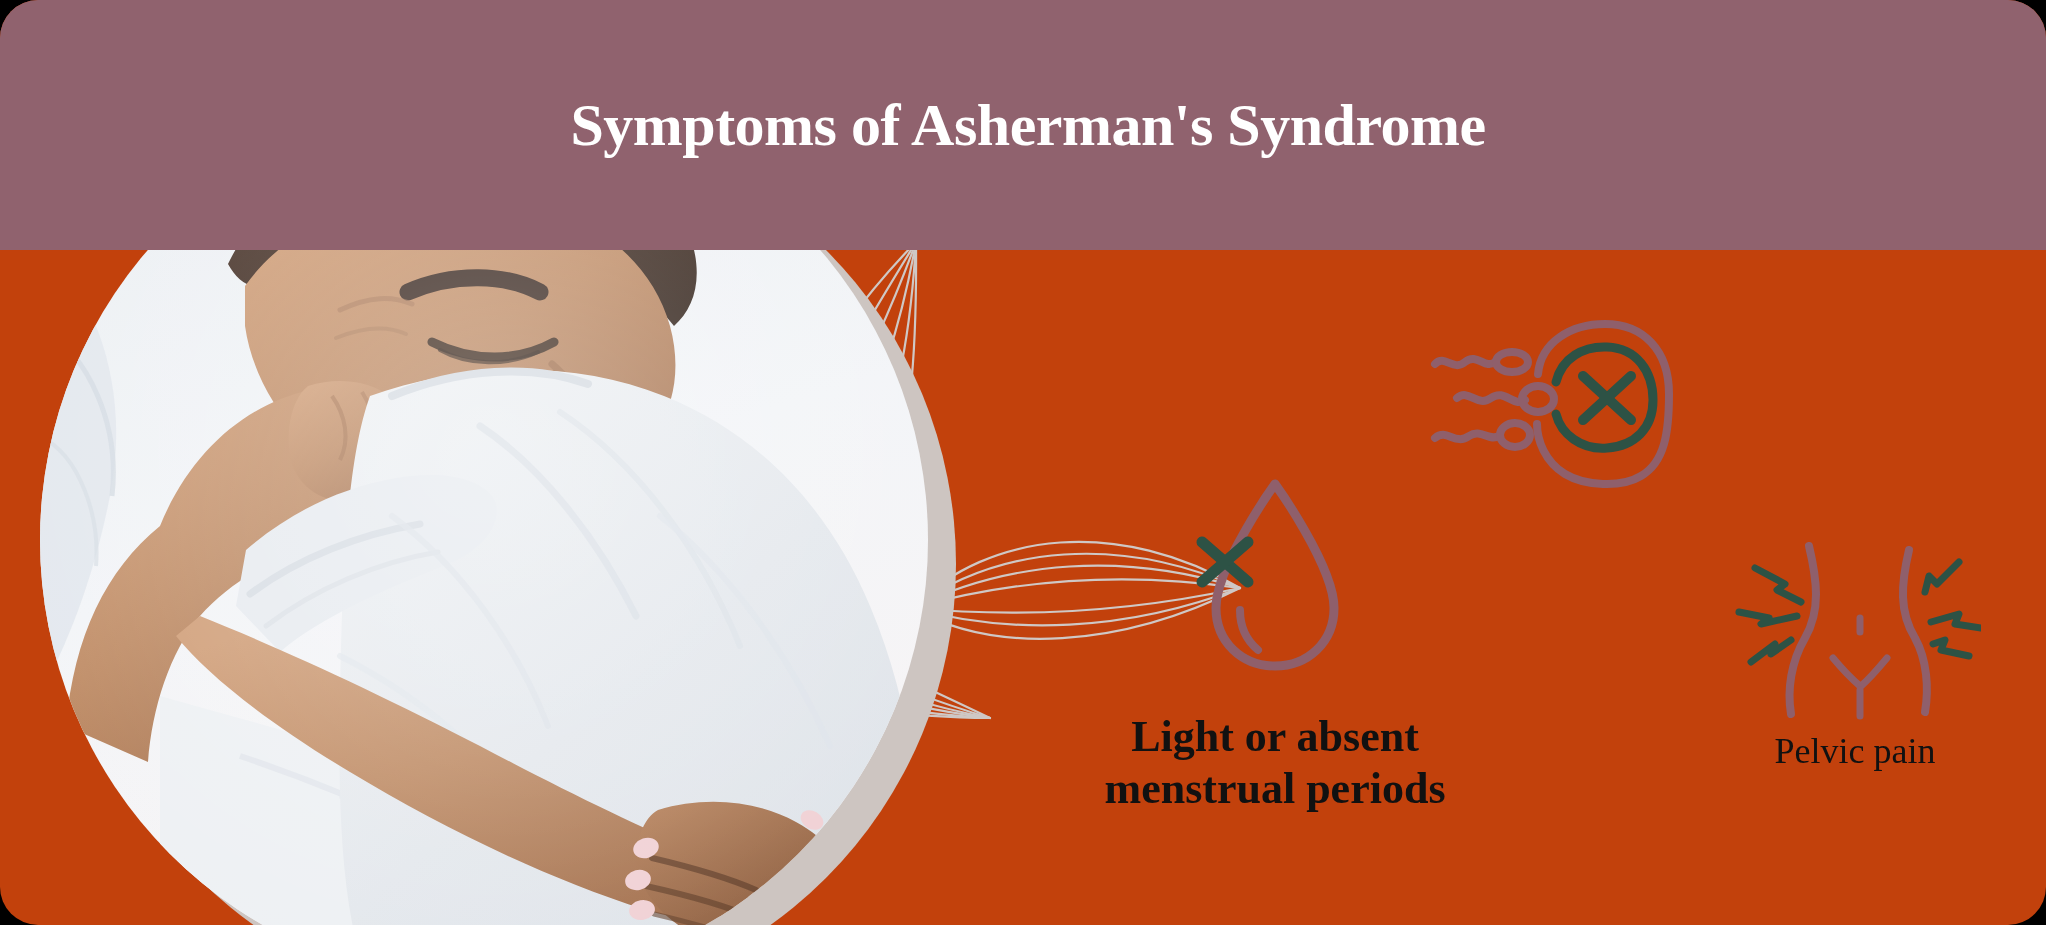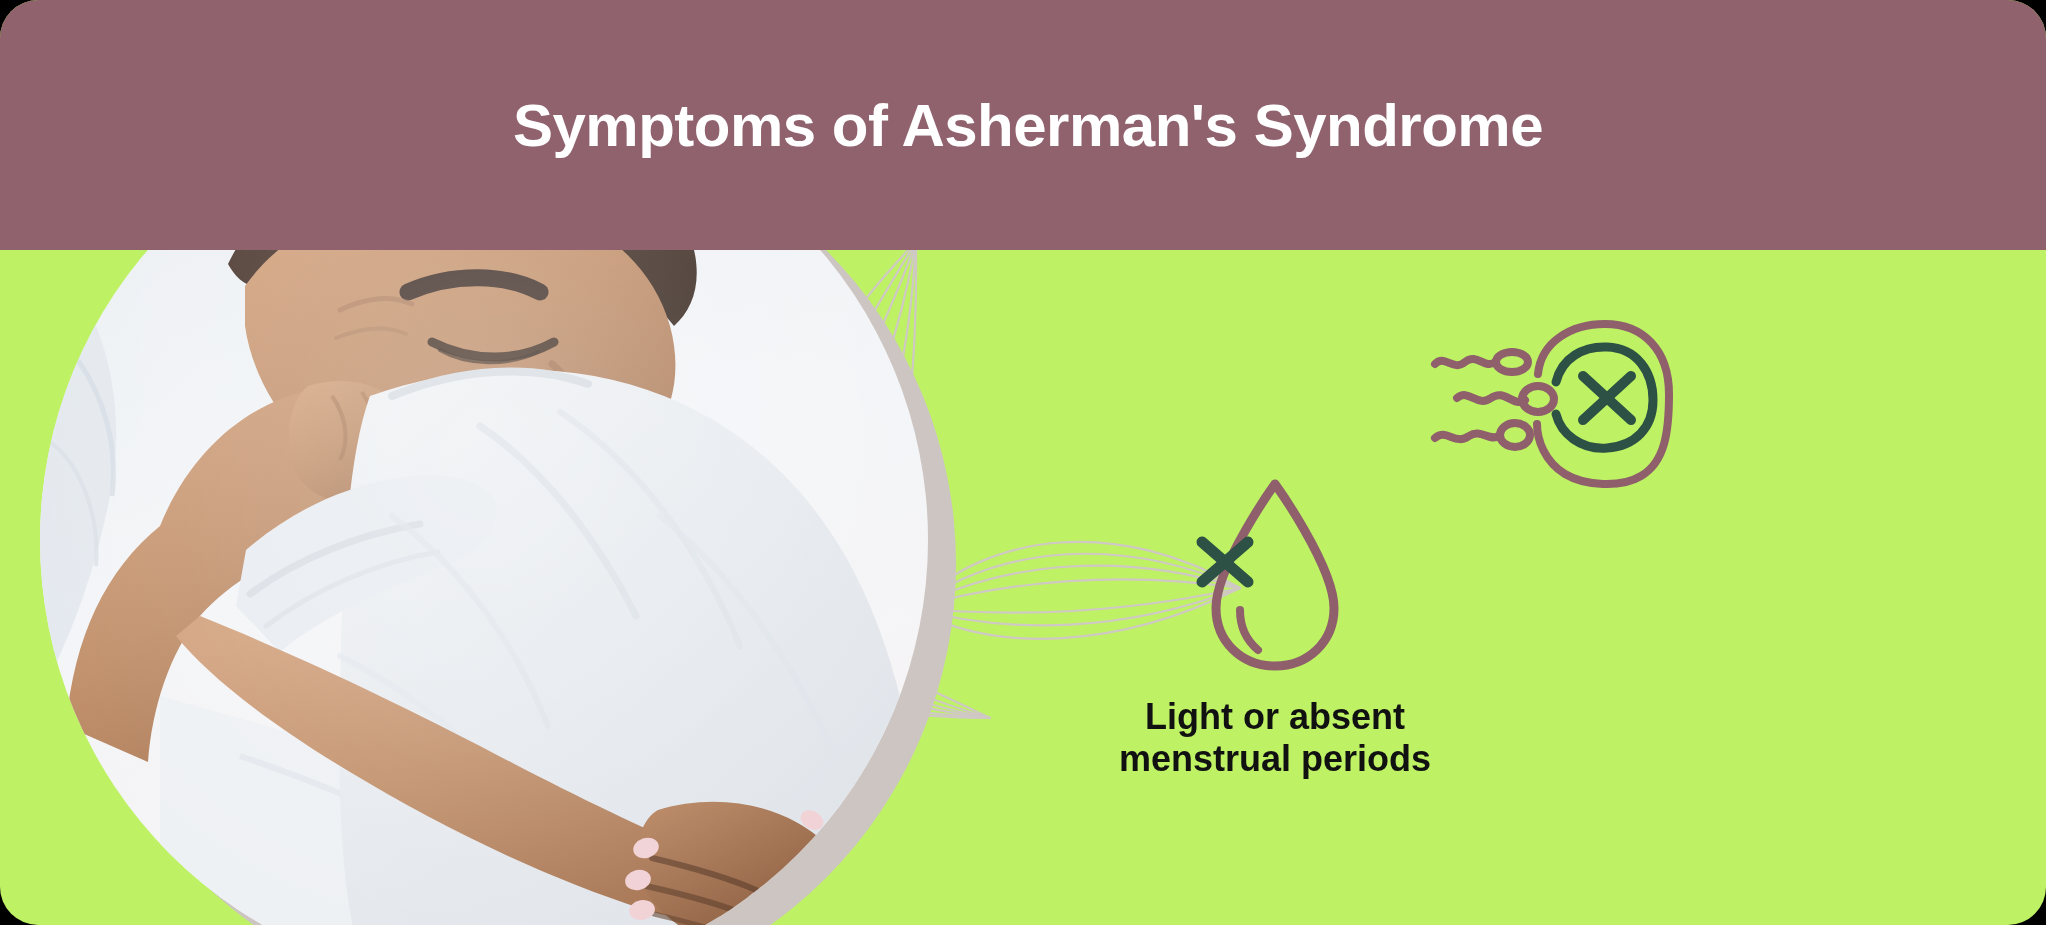--- a/index.html
+++ b/index.html
@@ -4,22 +4,22 @@
 <title>Symptoms of Asherman's Syndrome</title>
 <style>
   html,body{margin:0;padding:0;background:#000;}
   body{width:2046px;height:925px;overflow:hidden;}
 
   #card{
     position:relative;
     width:2046px;height:925px;
     border-radius:38px;
     overflow:hidden;
-    background:#bef264;
-    font-family:Liberation Sans, sans-serif;
+    background:#c2410c;
+    font-family:Liberation Serif, serif;
   }
 
   
   #header{
     position:absolute;left:0;top:0;
     width:2046px;height:250px;
     background:#90626E;
     z-index:5;
   }
   #title{
@@ -64,21 +64,21 @@
 
   
   .icon-block{position:absolute;z-index:6;}
   .icon-label{
     text-align:center;
     color:#111111;
     line-height:1.18;
     white-space:pre-line;
   }
   #block-menstrual{ left:1075px; top:470px; width:400px; }
-  #block-menstrual .icon-label{ font-size:36px; font-weight:bold; margin-top:16px; }
+  #block-menstrual .icon-label{ font-size:44px; font-weight:bold; margin-top:31px; }
   #block-infertility{ left:1405px; top:320px; width:300px; }
   #block-infertility .icon-label{ font-size:36px; font-weight:bold; margin-top:12px; }
   #block-pelvic{ left:1700px; top:540px; width:310px; }
   #block-pelvic .icon-label{ font-size:36px; font-weight:normal; margin-top:10px; }
 
   .icon-art{display:block;margin:0 auto;}
 </style>
 </head>
 <body>
 
@@ -310,14 +310,42 @@
         <ellipse cx="113" cy="79" rx="16" ry="13"></ellipse>
       </g>
 
       <g stroke="#8F5F6B" stroke-width="8">
         <path d="M10 118 C 22 108 30 126 44 116 C 56 108 64 122 74 116"></path>
         <ellipse cx="90" cy="115" rx="15" ry="12"></ellipse>
       </g>
     </svg>
   </div>
 
+  <div class="icon-block" id="block-pelvic">
+    <svg class="icon-art" width="252" height="180" viewBox="0 0 252 180" fill="none" stroke-linecap="round" stroke-linejoin="round">
+
+      <path d="M80 6 C 88 40 92 70 76 98 C 62 122 58 150 62 174" stroke="#8F5F6B" stroke-width="8"></path>
+
+      <path d="M180 10 C 172 44 170 72 186 98 C 198 120 200 148 196 172" stroke="#8F5F6B" stroke-width="8"></path>
+
+      <path d="M131 78 L 131 92" stroke="#8F5F6B" stroke-width="7"></path>
+
+      <path d="M104 118 C 114 130 124 140 131 146" stroke="#8F5F6B" stroke-width="7"></path>
+      <path d="M158 118 C 148 130 139 140 132 146" stroke="#8F5F6B" stroke-width="7"></path>
+
+      <path d="M131 150 L 131 176" stroke="#8F5F6B" stroke-width="7"></path>
+
+      <g stroke="#2D5245" stroke-width="7">
+        <path d="M26 28 L 56 44 L 48 50 L 72 62"></path>
+        <path d="M10 72 L 40 78 L 32 84 L 68 76"></path>
+        <path d="M22 122 L 46 104 L 42 114 L 62 100"></path>
+      </g>
+
+      <g stroke="#2D5245" stroke-width="7">
+        <path d="M196 52 L 200 36 L 208 44 L 230 22"></path>
+        <path d="M202 82 L 230 74 L 226 84 L 252 88"></path>
+        <path d="M204 104 L 216 100 L 212 110 L 240 116"></path>
+      </g>
+    </svg>
+    <div class="icon-label">Pelvic pain</div>
+  </div>
 
 </div>
 
 </body></html>

